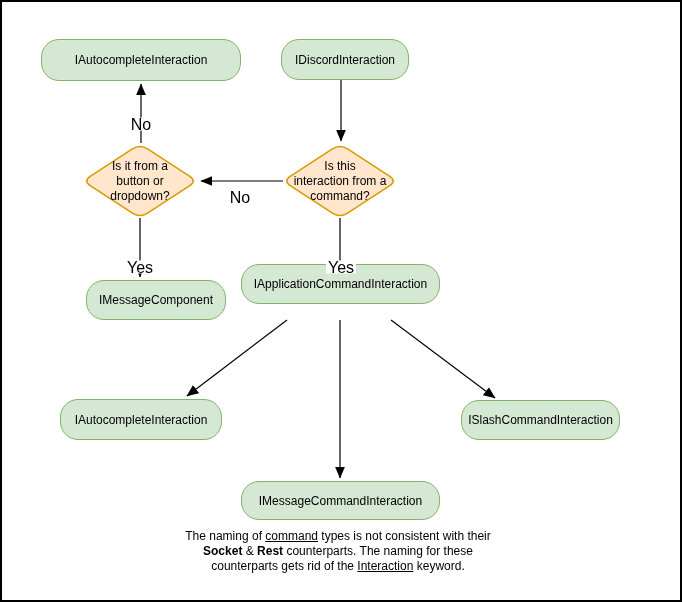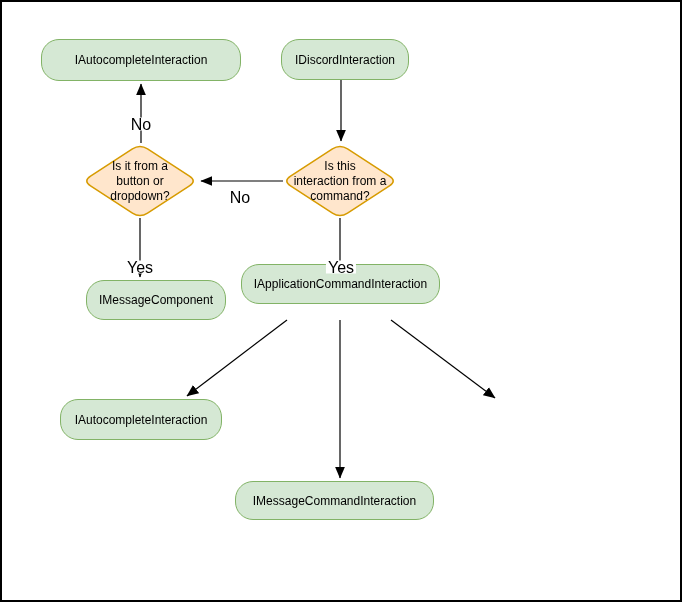--- a/index.html
+++ b/index.html
@@ -45,29 +45,35 @@
 
     <path class="decision-shape" d="M147.55,148.9 L189.45,176.1 Q197,181 189.45,185.9 L147.55,213.1 Q140,218 132.45,213.1 L90.55,185.9 Q83,181 90.55,176.1 L132.45,148.9 Q140,144 147.55,148.9 Z"></path>
     <path class="decision-shape" d="M347.55,148.9 L389.45,176.1 Q397,181 389.45,185.9 L347.55,213.1 Q340,218 332.45,213.1 L290.55,185.9 Q283,181 290.55,176.1 L332.45,148.9 Q340,144 347.55,148.9 Z"></path>
   </svg>
 
   <div class="node" style="left:41px;top:39px;width:200px;height:42px;">IAutocompleteInteraction</div>
   <div class="node" style="left:281px;top:39px;width:128px;height:41px;">IDiscordInteraction</div>
   <div class="node" style="left:71px;top:280px;width:140px;height:40px;margin-left:15px;">IMessageComponent</div>
   <div class="node" style="left:241px;top:264px;width:199px;height:40px;">IApplicationCommandInteraction</div>
   <div class="node" style="left:60px;top:399px;width:162px;height:41px;">IAutocompleteInteraction</div>
-  <div class="node" style="left:235px;top:481px;width:199px;height:39px;">IMessageCommandInteraction</div>
+  <div class="node" style="left:461px;top:400px;width:159px;height:40px;">ISlashCommandInteraction</div>
+  <div class="node" style="left:241px;top:481px;width:199px;height:39px;">IMessageCommandInteraction</div>
 
   <div class="decision-label" style="left:283px;top:144px;width:114px;height:74px;">Is this
 interaction from a
 command?</div>
   <div class="decision-label" style="left:83px;top:144px;width:114px;height:74px;">Is it from a
 button or
 dropdown?</div>
 
   <div class="edge-label" style="left:141px;top:108px;">No</div>
   <div class="edge-label" style="left:240px;top:181px;">No</div>
   <div class="edge-label" style="left:140px;top:251px;">Yes</div>
   <div class="edge-label" style="left:341px;top:251px;">Yes</div>
 
+  <div class="note" id="note">
+      <div>The naming of <u>command</u> types is not consistent with their</div>
+      <div><b>Socket</b> &amp; <b>Rest</b> counterparts. The naming for these</div>
+      <div>counterparts gets rid of the <u>Interaction</u> keyword.</div>
+    </div>
 
   <div class="frame"></div>
 </div>
 
 </body></html>

